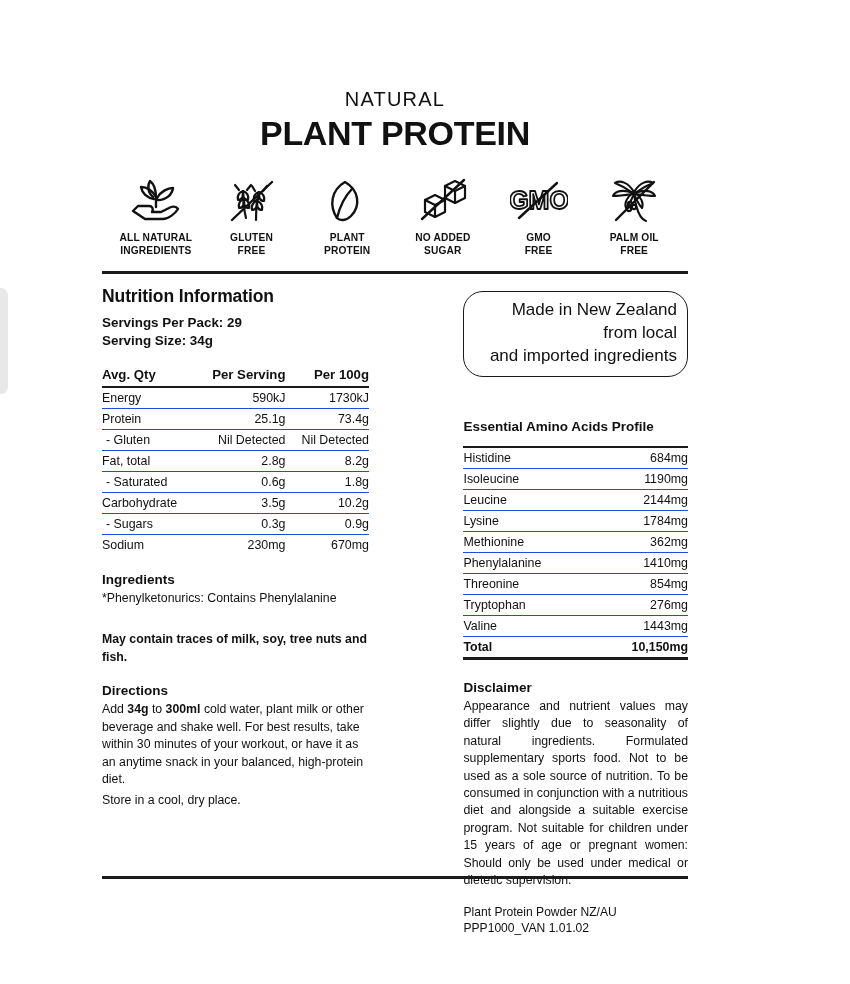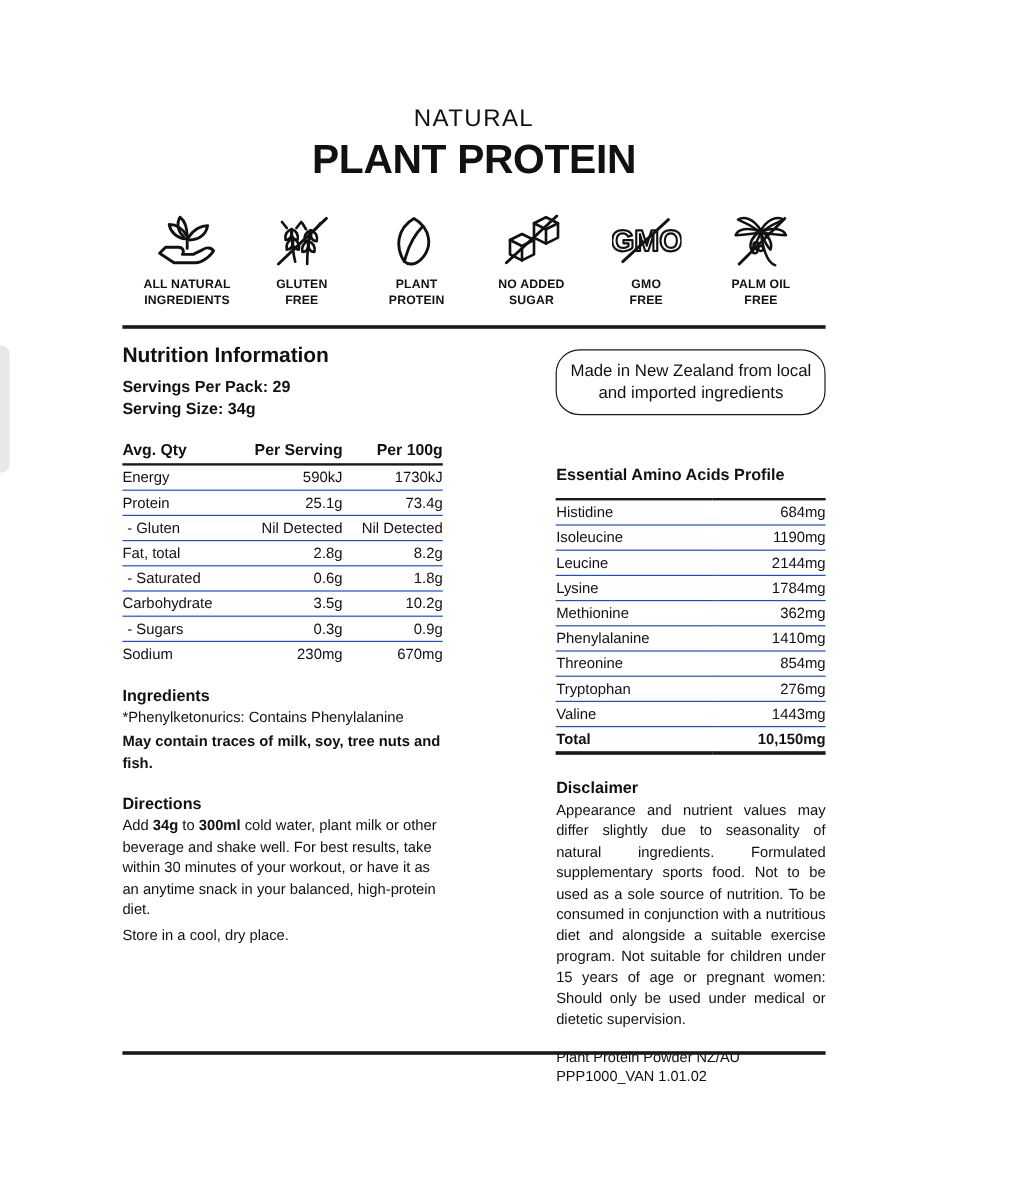--- a/index.html
+++ b/index.html
@@ -150,39 +150,39 @@
   #tbl-amino tr.total td {
     font-weight: bold;
     border-bottom: 3px solid #1a1a1a;
   }
 
   
   #made-in-box {
     border: 1.6px solid #1a1a1a;
     border-radius: 20px;
     padding: 7px 10px 8px 10px;
-    text-align: center;
-    font-size: 14px;
+    text-align: right;
+    font-size: 17px;
     line-height: 1.35;
     margin-top: 5px;
   }
 
   
   .prose {
     font-size: 12.3px;
     line-height: 1.42;
     margin-top: 3px;
   }
   .prose.justify { text-align: justify; }
   .prose b { font-weight: bold; }
   .allergen {
     font-size: 12.3px;
     font-weight: bold;
     line-height: 1.42;
-    margin-top: 3px;
+    margin-top: 24px;
   }
   .block-gap { margin-top: 17px; }
   .code-lines {
     font-size: 12.1px;
     line-height: 1.35;
     margin-top: 14px;
   }
 </style>
 </head>
 <body>

